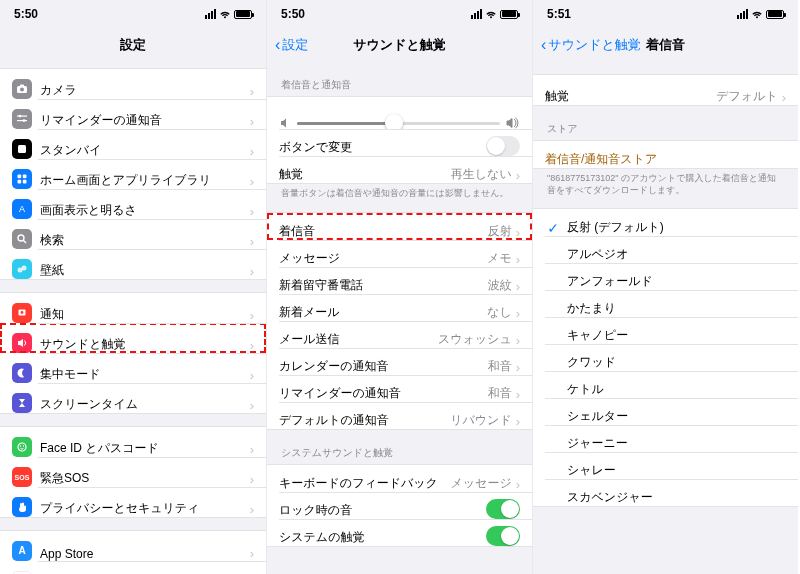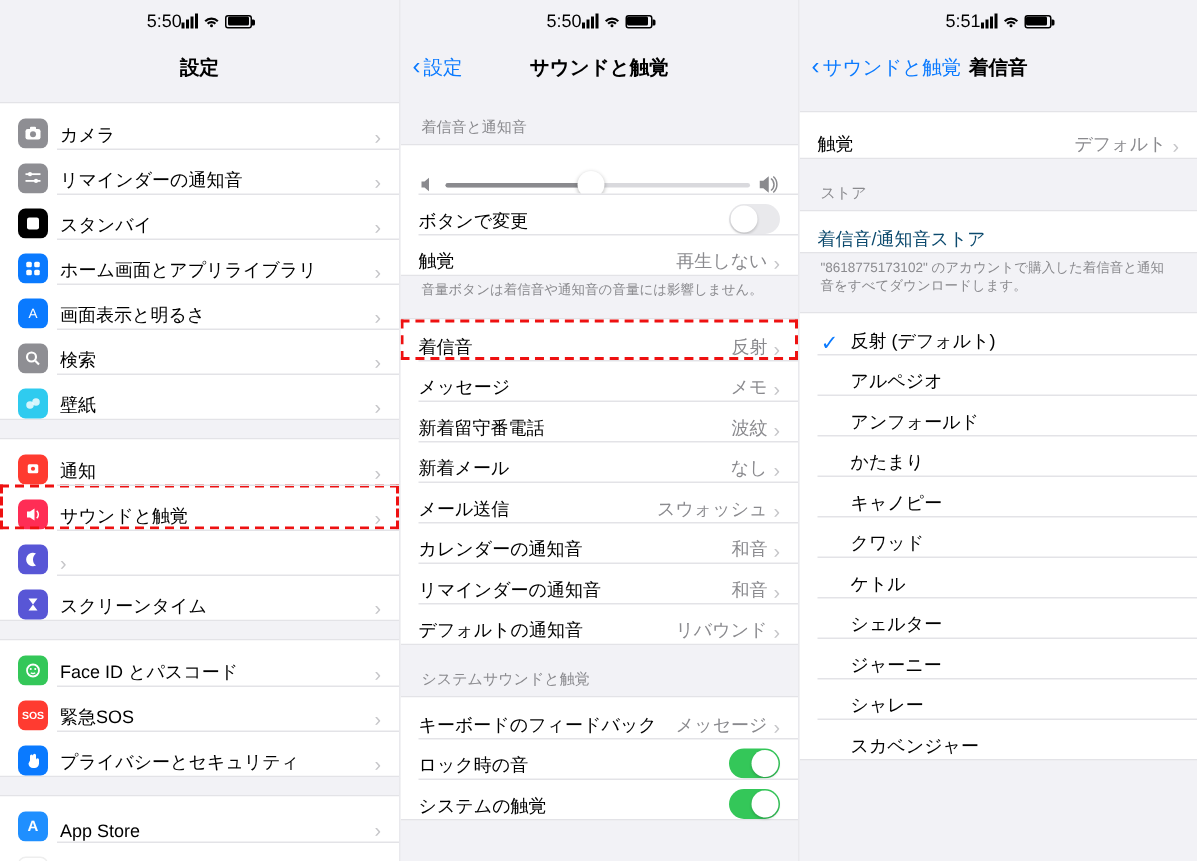--- a/index.html
+++ b/index.html
@@ -6,22 +6,22 @@
   body { background:#fff; width:800px; height:574px; overflow:hidden; }
   .stage { display:flex; width:800px; height:574px; }
   .phone {
     width:266px; height:574px; background:#f2f2f6;
     border-left:1px solid #e9e9ed; position:relative; overflow:hidden;
     display:flex; flex-direction:column;
   }
   .phone:first-child { border-left:none; }
 
   .status-bar {
-    height:28px; display:flex; align-items:center; justify-content:center;
-    padding:0 14px; font-size:12px; font-weight:400; color:#000;
+    height:28px; display:flex; align-items:center; justify-content:space-between;
+    padding:0 14px; font-size:12px; font-weight:700; color:#000;
   }
   .status-right { display:flex; align-items:center; gap:3px; }
   .sig-bars { display:flex; align-items:flex-end; gap:1px; }
   .sig-bars span { width:2px; background:#000; display:inline-block; }
   .sig-bars span:nth-child(1){height:4px;} .sig-bars span:nth-child(2){height:6px;}
   .sig-bars span:nth-child(3){height:8px;} .sig-bars span:nth-child(4){height:10px;}
   .wifi {
     width:12px; height:9px; position:relative;
   }
   .wifi svg { display:block; }
@@ -94,21 +94,21 @@
     width:18px; height:18px; background:#fff; border-radius:50%;
     position:absolute; top:50%; transform:translate(-50%,-50%);
     box-shadow:0 1px 3px rgba(0,0,0,0.3);
   }
   .spk { color:#8a8a8e; display:flex; align-items:center; }
 
   .highlight {
     outline:2px dashed #e11; outline-offset:-2px;
   }
 
-  .link-row .label { color:#0c4a6e; }
+  .link-row .label { color:#a16207; }
 
   .check { color:#0a7aff; width:16px; margin-right:6px; text-align:center; font-size:14px;}
 
   
   .ic-gray { background:#8e8e93; }
   .ic-black { background:#000; }
   .ic-blue { background:#0a7aff; }
   .ic-cyan { background:#2fcbef; }
   .ic-red { background:#ff3b30; }
   .ic-pink { background:#ff2d55; }
@@ -253,20 +253,21 @@
               </span>
               <span class="label">サウンドと触覚</span>
               <span class="chev">›</span>
             </div>
             <div class="row">
               <span class="icon ic-indigo">
                 <svg width="12" height="12" viewBox="0 0 12 12">
                   <path d="M8 2a4.5 4.5 0 100 8A5 5 0 018 2z" fill="#fff"></path>
                 </svg>
               </span>
+              <span class="label">集中モード</span>
               <span class="chev">›</span>
             </div>
             <div class="row">
               <span class="icon ic-indigo">
                 <svg width="12" height="12" viewBox="0 0 12 12">
                   <path d="M3 2h6L6 6l3 4H3l3-4z" fill="#fff"></path>
                 </svg>
               </span>
               <span class="label">スクリーンタイム</span>
               <span class="chev">›</span>

